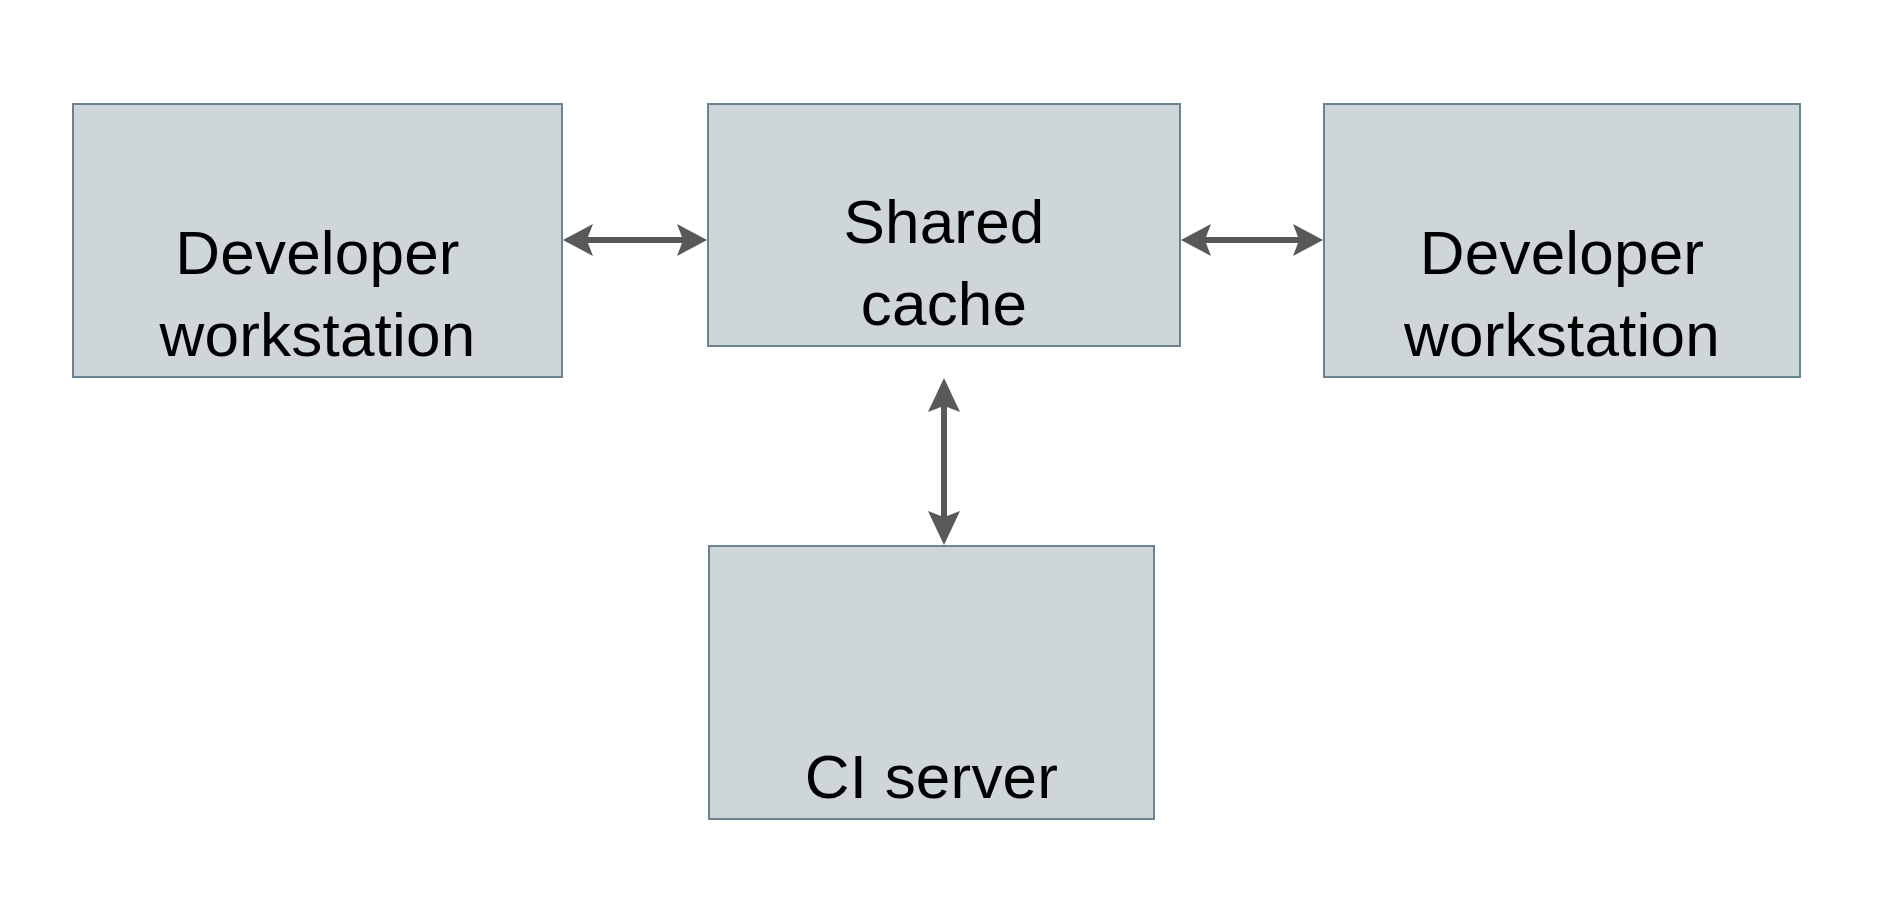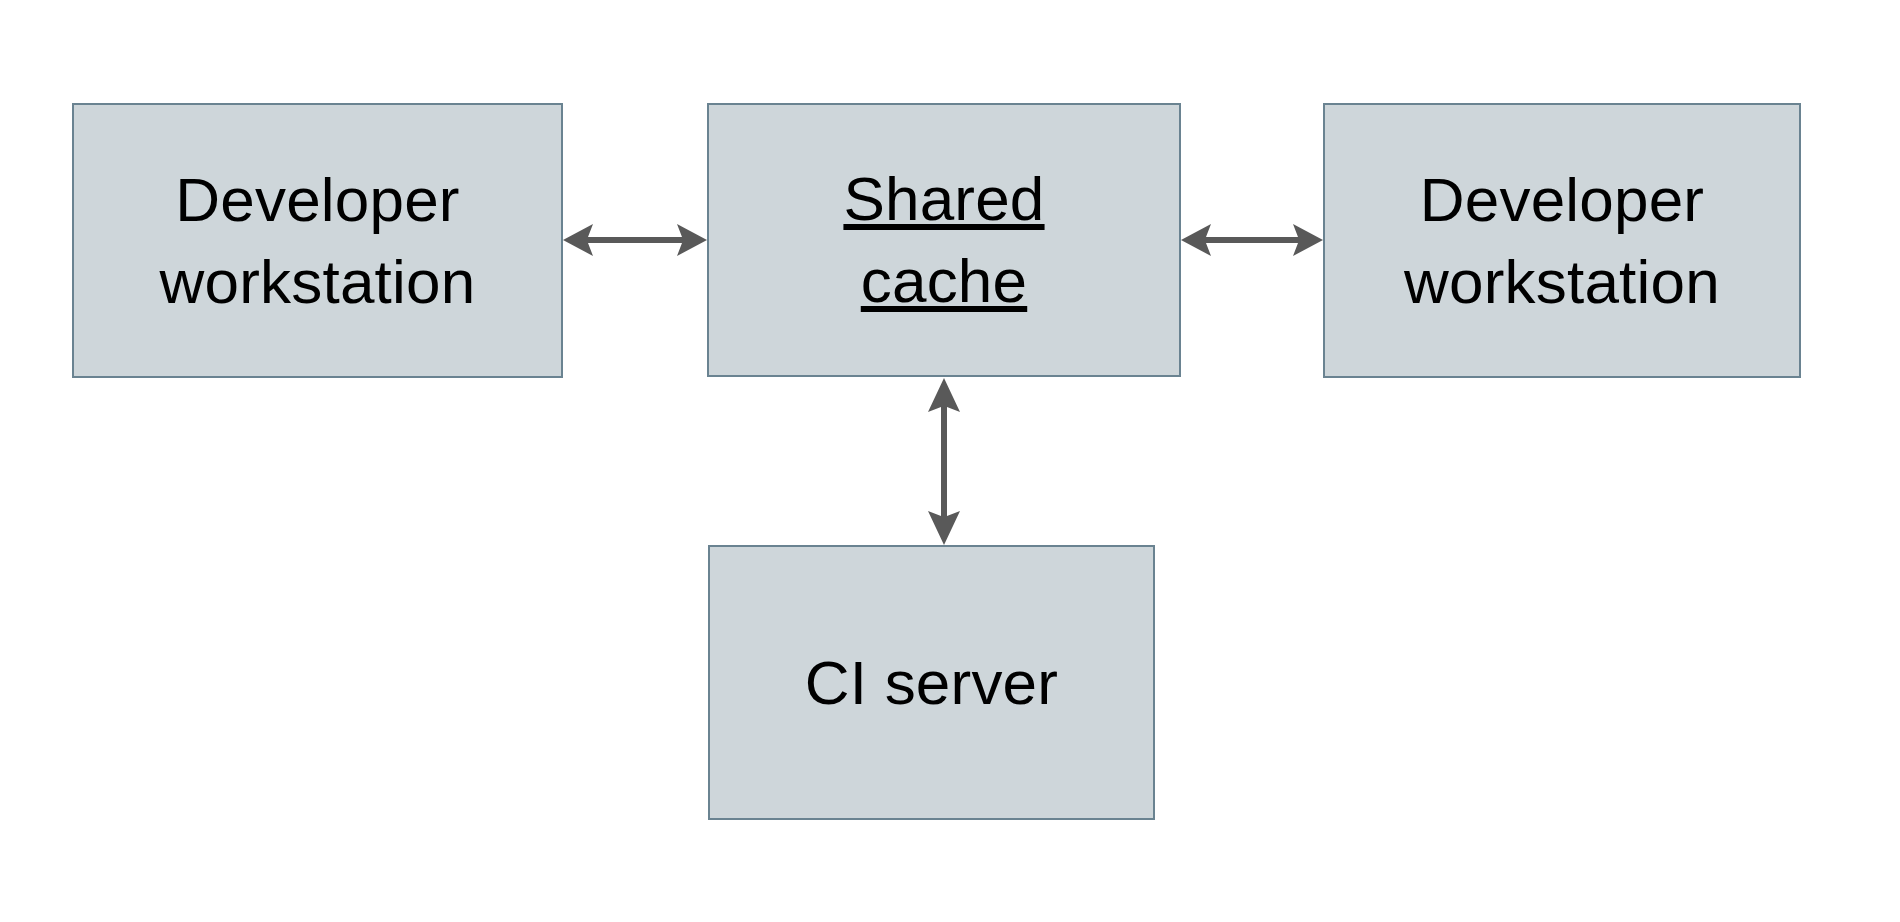--- a/index.html
+++ b/index.html
@@ -17,36 +17,36 @@
     height: 922px;
     background: #ffffff;
     overflow: hidden;
   }
   .node {
     position: absolute;
     box-sizing: border-box;
     background: #ced6da;
     border: 2px solid #6a8391;
     display: flex;
-    align-items: center;
+    align-items: flex-end;
     justify-content: center;
     text-align: center;
   }
   .node-label {
     color: #000000;
     font-size: 62px;
     line-height: 1.32;
     font-weight: 400;
     letter-spacing: 0.2px;
     white-space: pre-line;
     padding: 0 8px;
   }
   
   #node-dev-left   { left: 72px;   top: 103px; width: 491px; height: 275px; }
-  #node-shared     { left: 707px;  top: 103px; width: 474px; height: 274px; text-decoration: underline; }
+  #node-shared     { left: 707px;  top: 103px; width: 474px; height: 244px; }
   #node-dev-right  { left: 1323px; top: 103px; width: 478px; height: 275px; }
   #node-ci         { left: 708px;  top: 545px; width: 447px; height: 275px; }
 
   .edge {
     position: absolute;
     overflow: visible;
     pointer-events: auto;
   }
   #edge-left-shared  { left: 563px;  top: 212px; width: 144px; height: 56px; }
   #edge-shared-right { left: 1181px; top: 212px; width: 142px; height: 56px; }

